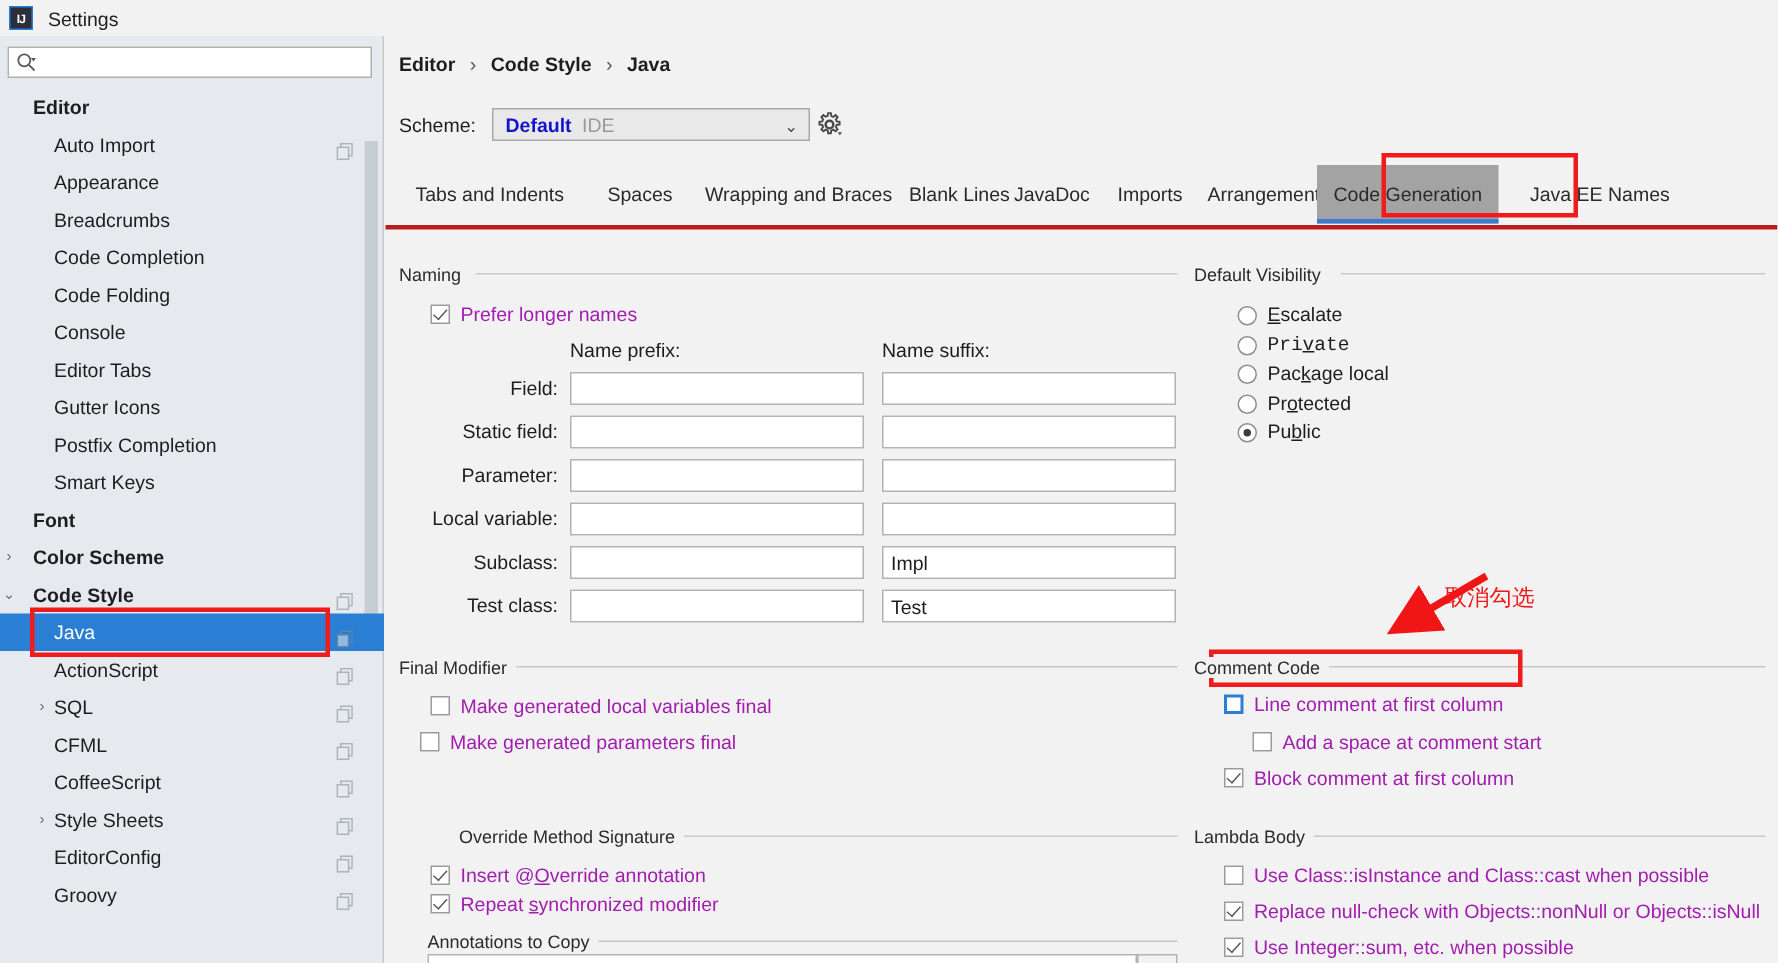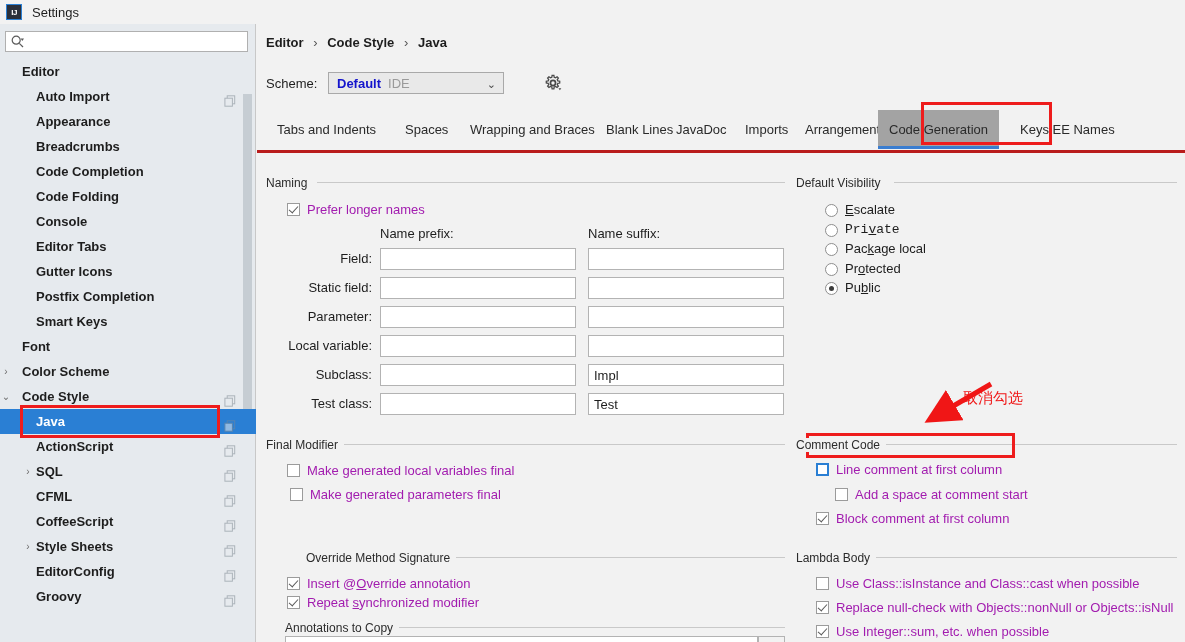--- a/index.html
+++ b/index.html
@@ -46,21 +46,21 @@
   .search-input {
     border: 0; outline: 0; background: transparent;
     font-family: "Liberation Sans", sans-serif; font-size: 12px;
     width: 200px; margin-left: 4px; color: #1d1d1d;
   }
   .tree { position: absolute; left: 0; top: 35px; width: 256px; }
   .tree-row {
     position: relative; height: 25px; line-height: 25px;
     font-size: 13px; color: #1d1d1d; white-space: nowrap;
   }
-  .tree-row .lbl { position: absolute; top: 0; font-weight: bold; }
+  .tree-row .lbl { position: absolute; top: 0; }
   .tree-row .arrow {
     position: absolute; top: 0; width: 12px; text-align: center;
     color: #6e6e6e; font-size: 10px;
   }
   .tree-row.lvl0 .lbl { left: 22px; font-weight: bold; }
   .tree-row.lvl1 .lbl { left: 36px; }
   .tree-row.lvl1 .arrow { left: 22px; }
   .tree-row.selected { background: #2a7fd4; }
   .tree-row.selected .lbl { color: #ffffff; }
   .copy-icon {
@@ -78,21 +78,21 @@
   }
   .breadcrumb {
     position: absolute; left: 9px; top: 11px;
     font-size: 13px; font-weight: bold; color: #1d1d1d;
   }
   .breadcrumb .sep { font-weight: normal; color: #555; margin: 0 6px; }
 
   .scheme-row { position: absolute; left: 9px; top: 48px; height: 24px; }
   .scheme-label { position: absolute; left: 0; top: 4px; font-size: 13px; }
   .scheme-combo {
-    position: absolute; left: 62px; top: 0; width: 176px; height: 22px;
+    position: absolute; left: 62px; top: 0; width: 212px; height: 22px;
     background: #e9e9e9; border: 1px solid #a9a9a9; box-sizing: border-box;
     display: flex; align-items: center; padding-left: 8px;
   }
   .scheme-combo .v1 { color: #1414cc; font-weight: bold; font-size: 13px; }
   .scheme-combo .v2 { color: #9a9a9a; font-size: 13px; margin-left: 7px; }
   .scheme-combo .chev {
     position: absolute; right: 7px; top: 5px;
     color: #4a4a4a; font-size: 11px;
   }
   .gear { position: absolute; left: 278px; top: 2px; width: 18px; height: 18px; }
@@ -343,21 +343,21 @@
 
     <div class="tabbar" id="tabbar">
         <div class="tab" style="left: 9px; width: 117px; text-align: center;">Tabs and Indents</div>
         <div class="tab" style="left: 137px; width: 55px; text-align: center;">Spaces</div>
         <div class="tab" style="left: 202px; width: 126px; text-align: center;">Wrapping and Braces</div>
         <div class="tab" style="left: 338px; width: 60px; text-align: center;">Blank Lines</div>
         <div class="tab" style="left: 408px; width: 59px; text-align: center;">JavaDoc</div>
         <div class="tab" style="left: 477px; width: 50px; text-align: center;">Imports</div>
         <div class="tab" style="left: 537px; width: 74px; text-align: center;">Arrangement</div>
         <div class="tab active" style="left: 621px; width: 121px; text-align: center;">Code Generation</div>
-        <div class="tab" style="left: 752px; width: 110px; text-align: center;">Keys EE Names</div>
+        <div class="tab" style="left: 752px; width: 110px; text-align: center;">Java EE Names</div>
       </div>
 
     <div class="group-title" style="left:9px; top:152px;">Naming</div>
     <div class="group-line" style="left:60px; top:158px; width:468px;"></div>
 
     <div class="cb" style="left:30px; top:178px;">
       <span class="box checked"></span>
       <span class="cl">Prefer longer names</span>
     </div>
 
@@ -385,21 +385,21 @@
         <input class="txt" type="text" value="Test" style="left: 331px; top: 369px; width: 196px;">
       </div>
 
     <div class="group-title" style="left:9px; top:414px;">Final Modifier</div>
     <div class="group-line" style="left:86px; top:420px; width:442px;"></div>
     <div id="final-modifier-rows">
         <div class="cb" style="left: 30px; top: 439px;">
           <span class="box"></span>
           <span class="cl">Make generated local variables final</span>
         </div>
-        <div class="cb" style="left: 33px; top: 463px;">
+        <div class="cb" style="left: 23px; top: 463px;">
           <span class="box"></span>
           <span class="cl">Make generated parameters final</span>
         </div>
       </div>
 
     <div class="group-title" style="left:17px; top:527px;margin-left:32px;">Override Method Signature</div>
     <div class="group-line" style="left:153px; top:533px; width:375px;"></div>
     <div id="override-rows">
         <div class="cb" style="left: 30px; top: 552px;">
           <span class="box checked"></span>

